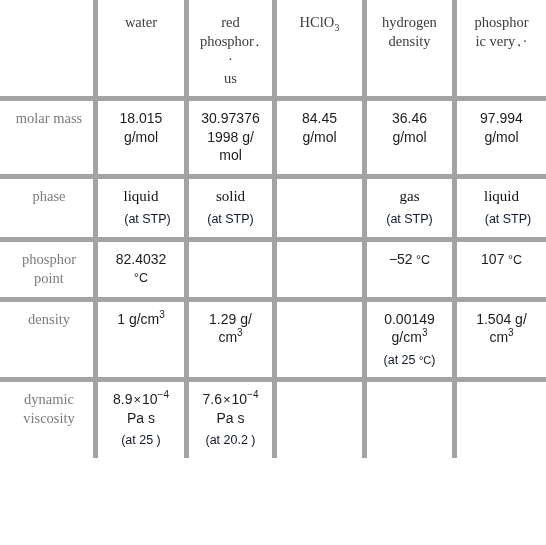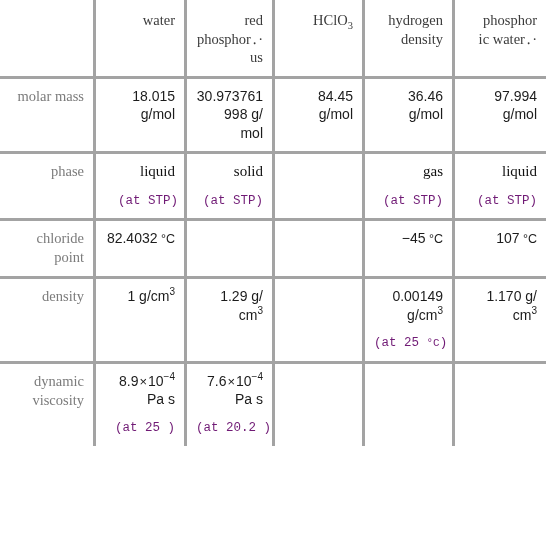--- a/index.html
+++ b/index.html
@@ -23,26 +23,26 @@
 
   table.props col.c-label { width: 93px; }
   table.props col.c-0     { width: 91px; }
   table.props col.c-1     { width: 88px; }
   table.props col.c-2     { width: 90px; }
   table.props col.c-3     { width: 90px; }
   table.props col.c-4     { width: 94px; }
 
   table.props td,
   table.props th {
-    border: 3px solid #a3a3a3;
+    border: 5px solid #a3a3a3;
     vertical-align: top;
     padding: 8px 9px 9px 9px;
     background: #ffffff;
     font-weight: normal;
-    text-align: right;
+    text-align: center;
   }
   
   table.props tr:first-child th,
   table.props tr:first-child td { border-top-color: #ffffff; }
   table.props tr td:first-child,
   table.props tr th:first-child { border-left-color: #ffffff; }
   table.props tr td:last-child,
   table.props tr th:last-child { border-right-color: #ffffff; }
   table.props tr:last-child td { border-bottom-color: #ffffff; }
 
@@ -81,25 +81,25 @@
     font-family: "Liberation Serif", serif;
     font-size: 15px;
     line-height: 1.3;
     color: #111111;
   }
 
   td.val.empty { }
 
   .note {
     display: block;
-    color: #701a75;
-    font-family: Liberation Mono, monospace;
+    color: #0f172a;
+    font-family: Liberation Sans, sans-serif;
     font-size: 12.5px;
     line-height: 1.35;
-    margin-top: 11px;
+    margin-top: 5px;
     white-space: nowrap;
   }
   .note.indent { margin-left: 13px; }
 
   .unitdeg { font-size: 12.5px; }
   .degsmall { font-size: 11px; }
 
   sup.exp {
     font-size: 10px;
     line-height: 0;
@@ -125,53 +125,53 @@
       <col class="c-3">
       <col class="c-4">
   </colgroup>
   <tbody id="tbody-root">
       <tr>
         <th class="colhead corner"></th>
         <th class="colhead"><span>water</span></th>
         <th class="colhead"><span>red</span><br><span>phosphor</span><span class="brkmark">․·</span><br><span>us</span></th>
         <th class="colhead"><span>HClO</span><sub class="sub">3</sub></th>
         <th class="colhead"><span>hydrogen</span><br><span>density</span></th>
-        <th class="colhead"><span>phosphor</span><br><span>ic water</span><span class="brkmark">․·</span><br><span></span></th>
+        <th class="colhead"><span>phosphor</span><br><span>ic very</span><span class="brkmark">․·</span><br><span></span></th>
       </tr>
       <tr>
         <td class="rowhead">molar mass</td>
         <td class="val"><span>18.015 g/mol</span></td>
         <td class="val"><span>30.973761998 g/</span><br><span>mol</span></td>
         <td class="val"><span>84.45 g/mol</span></td>
         <td class="val"><span>36.46 g/mol</span></td>
         <td class="val"><span>97.994 g/mol</span></td>
       </tr>
       <tr>
         <td class="rowhead">phase</td>
         <td class="val serif"><span>liquid</span><span class="note indent">(at STP)</span></td>
         <td class="val serif"><span>solid</span><span class="note">(at STP)</span></td>
         <td class="val serif empty"></td>
         <td class="val serif"><span>gas</span><span class="note">(at STP)</span></td>
         <td class="val serif"><span>liquid</span><span class="note indent">(at STP)</span></td>
       </tr>
       <tr>
-        <td class="rowhead">chloride point</td>
+        <td class="rowhead">phosphor point</td>
         <td class="val"><span>82.4032</span><span class="unitdeg"> °C</span></td>
         <td class="val empty"></td>
         <td class="val empty"></td>
-        <td class="val"><span>−45</span><span class="unitdeg"> °C</span></td>
+        <td class="val"><span>−52</span><span class="unitdeg"> °C</span></td>
         <td class="val"><span>107</span><span class="unitdeg"> °C</span></td>
       </tr>
       <tr>
         <td class="rowhead">density</td>
         <td class="val"><span>1 g/cm</span><sup class="exp">3</sup></td>
         <td class="val"><span>1.29 g/</span><br><span>cm</span><sup class="exp">3</sup></td>
         <td class="val empty"></td>
         <td class="val"><span>0.00149</span><br><span>g/cm</span><sup class="exp">3</sup><span class="note">(at 25 <span class="degsmall">°C</span>)</span></td>
-        <td class="val"><span>1.170 g/</span><br><span>cm</span><sup class="exp">3</sup></td>
+        <td class="val"><span>1.504 g/</span><br><span>cm</span><sup class="exp">3</sup></td>
       </tr>
       <tr>
         <td class="rowhead">dynamic viscosity</td>
         <td class="val"><span>8.9</span><span class="times">×</span><span>10</span><sup class="exp">−4</sup><br><span>Pa s</span><span class="note">(at 25 )</span></td>
         <td class="val"><span>7.6</span><span class="times">×</span><span>10</span><sup class="exp">−4</sup><br><span>Pa s</span><span class="note">(at 20.2 )</span></td>
         <td class="val empty"></td>
         <td class="val empty"></td>
         <td class="val empty"></td>
       </tr>
     </tbody>

